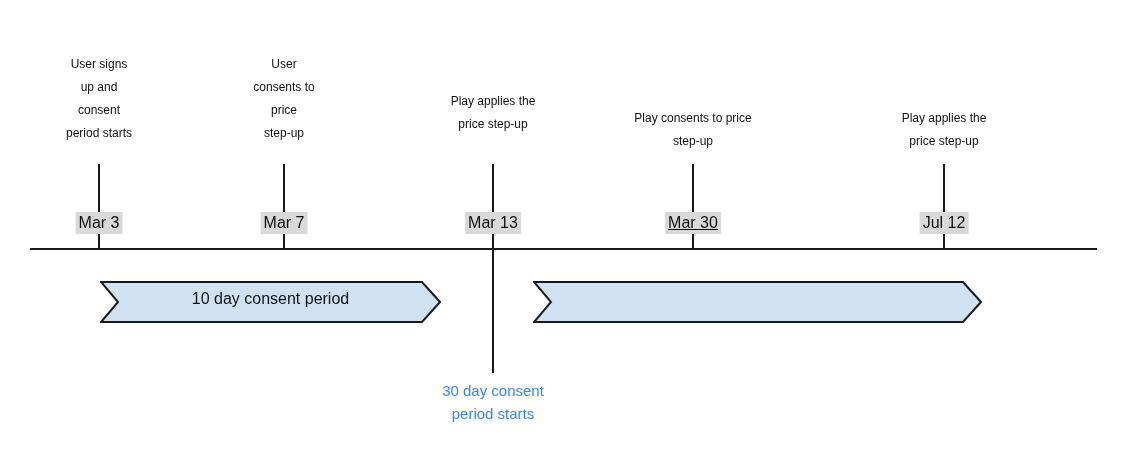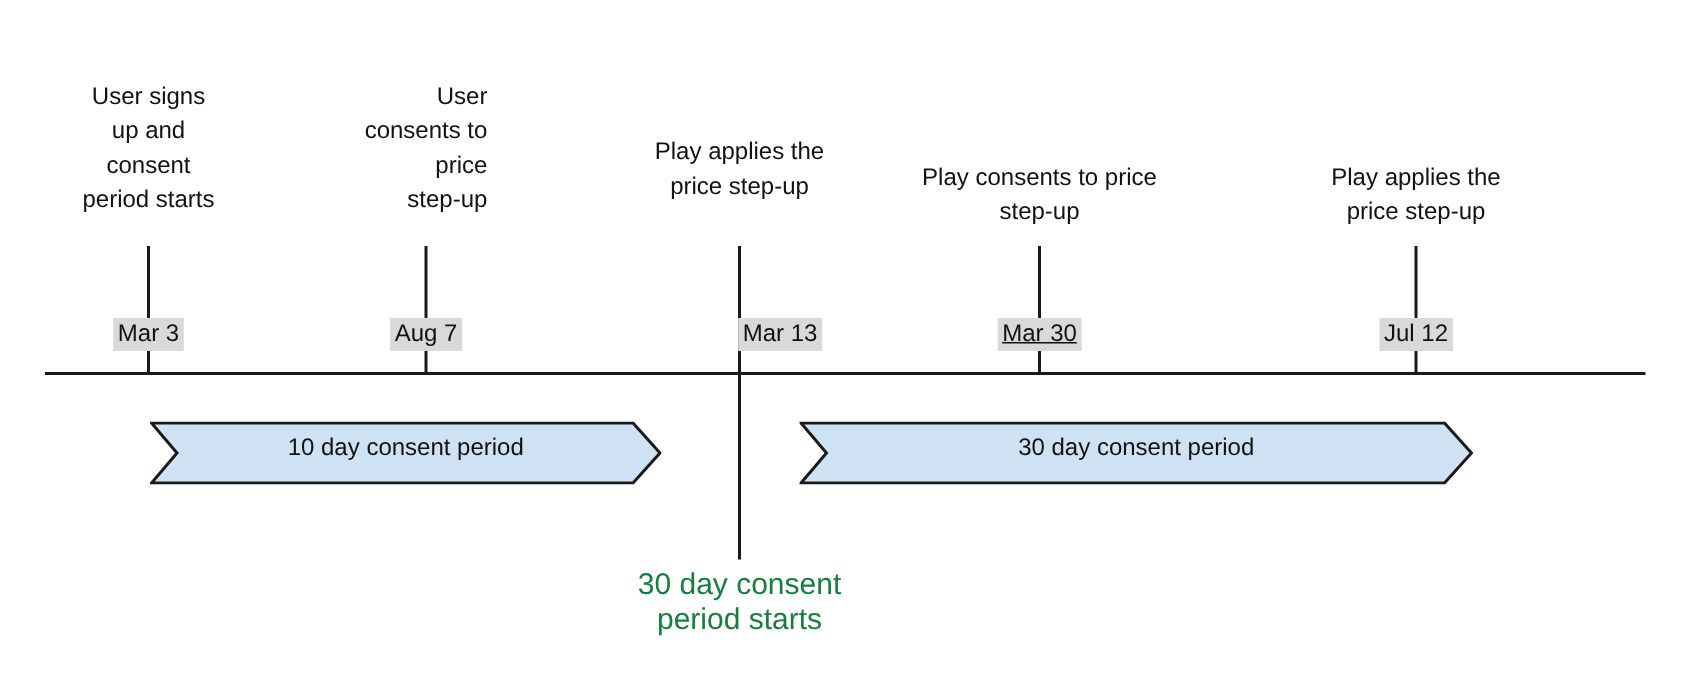--- a/index.html
+++ b/index.html
@@ -27,21 +27,21 @@
     height: 85px;
     background: #1a1a1a;
     transform: translateX(-1px);
   }
   .tick.long { height: 209px; }
   .evt-label {
     position: absolute;
     transform: translateX(-50%);
     text-align: center;
     white-space: pre-line;
-    font-size: 16px;
+    font-size: 12px;
     line-height: 23px;
     color: #111111;
   }
   .date-badge {
     position: absolute;
     top: 212px;
     transform: translateX(-50%);
     background: #d9d9d9;
     padding: 1px 3px;
     font-size: 16px;
@@ -63,50 +63,50 @@
     text-align: center;
     font-size: 16px;
     color: #111111;
     white-space: nowrap;
   }
   .note {
     position: absolute;
     transform: translateX(-50%);
     text-align: center;
     white-space: pre-line;
-    font-size: 20px;
+    font-size: 15px;
     line-height: 23px;
-    color: #15803d;
+    color: #3b82f6;
   }
 </style>
 </head>
 <body>
 
 <div class="canvas">
 
   <div class="axis"></div>
 
   <div class="evt-label" style="left:99px; top:53px;">User signs
 up and
 consent
 period starts</div>
   <div class="tick" style="left:99px;"></div>
   <div class="date-badge" style="left:99px;">Mar 3</div>
 
-  <div class="evt-label" style="left:284px; top:53px;text-align:right;">User
+  <div class="evt-label" style="left:284px; top:53px;">User
 consents to
 price
 step-up</div>
   <div class="tick" style="left:284px;"></div>
-  <div class="date-badge" style="left:284px;">Aug 7</div>
+  <div class="date-badge" style="left:284px;">Mar 7</div>
 
   <div class="evt-label" style="left:493px; top:90px;">Play applies the
 price step-up</div>
   <div class="tick long" style="left:493px;"></div>
-  <div class="date-badge" style="left:493px;margin-left:27px;">Mar 13</div>
+  <div class="date-badge" style="left:493px;">Mar 13</div>
   <div class="note" style="left:493px; top:379px;">30 day consent
 period starts</div>
 
   <div class="evt-label" style="left:693px; top:107px;">Play consents to price
 step-up</div>
   <div class="tick" style="left:693px;"></div>
   <div class="date-badge" style="left:693px;text-decoration:underline;">Mar 30</div>
 
   <div class="evt-label" style="left:944px; top:107px;">Play applies the
 price step-up</div>
@@ -117,16 +117,15 @@
     <svg width="341" height="42" viewBox="0 0 341 42">
       <polygon points="1,1 322,1 340,21 322,41 1,41 18,21" fill="#cfe2f3" stroke="#1a1a1a" stroke-width="2" stroke-linejoin="miter"></polygon>
     </svg>
     <span class="arrow-label">10 day consent period</span>
   </div>
 
   <div class="period-arrow" style="left:533px; width:449px;">
     <svg width="449" height="42" viewBox="0 0 449 42">
       <polygon points="1,1 430,1 448,21 430,41 1,41 18,21" fill="#cfe2f3" stroke="#1a1a1a" stroke-width="2" stroke-linejoin="miter"></polygon>
     </svg>
-    <span class="arrow-label">30 day consent period</span>
   </div>
 
 </div>
 
 </body></html>

